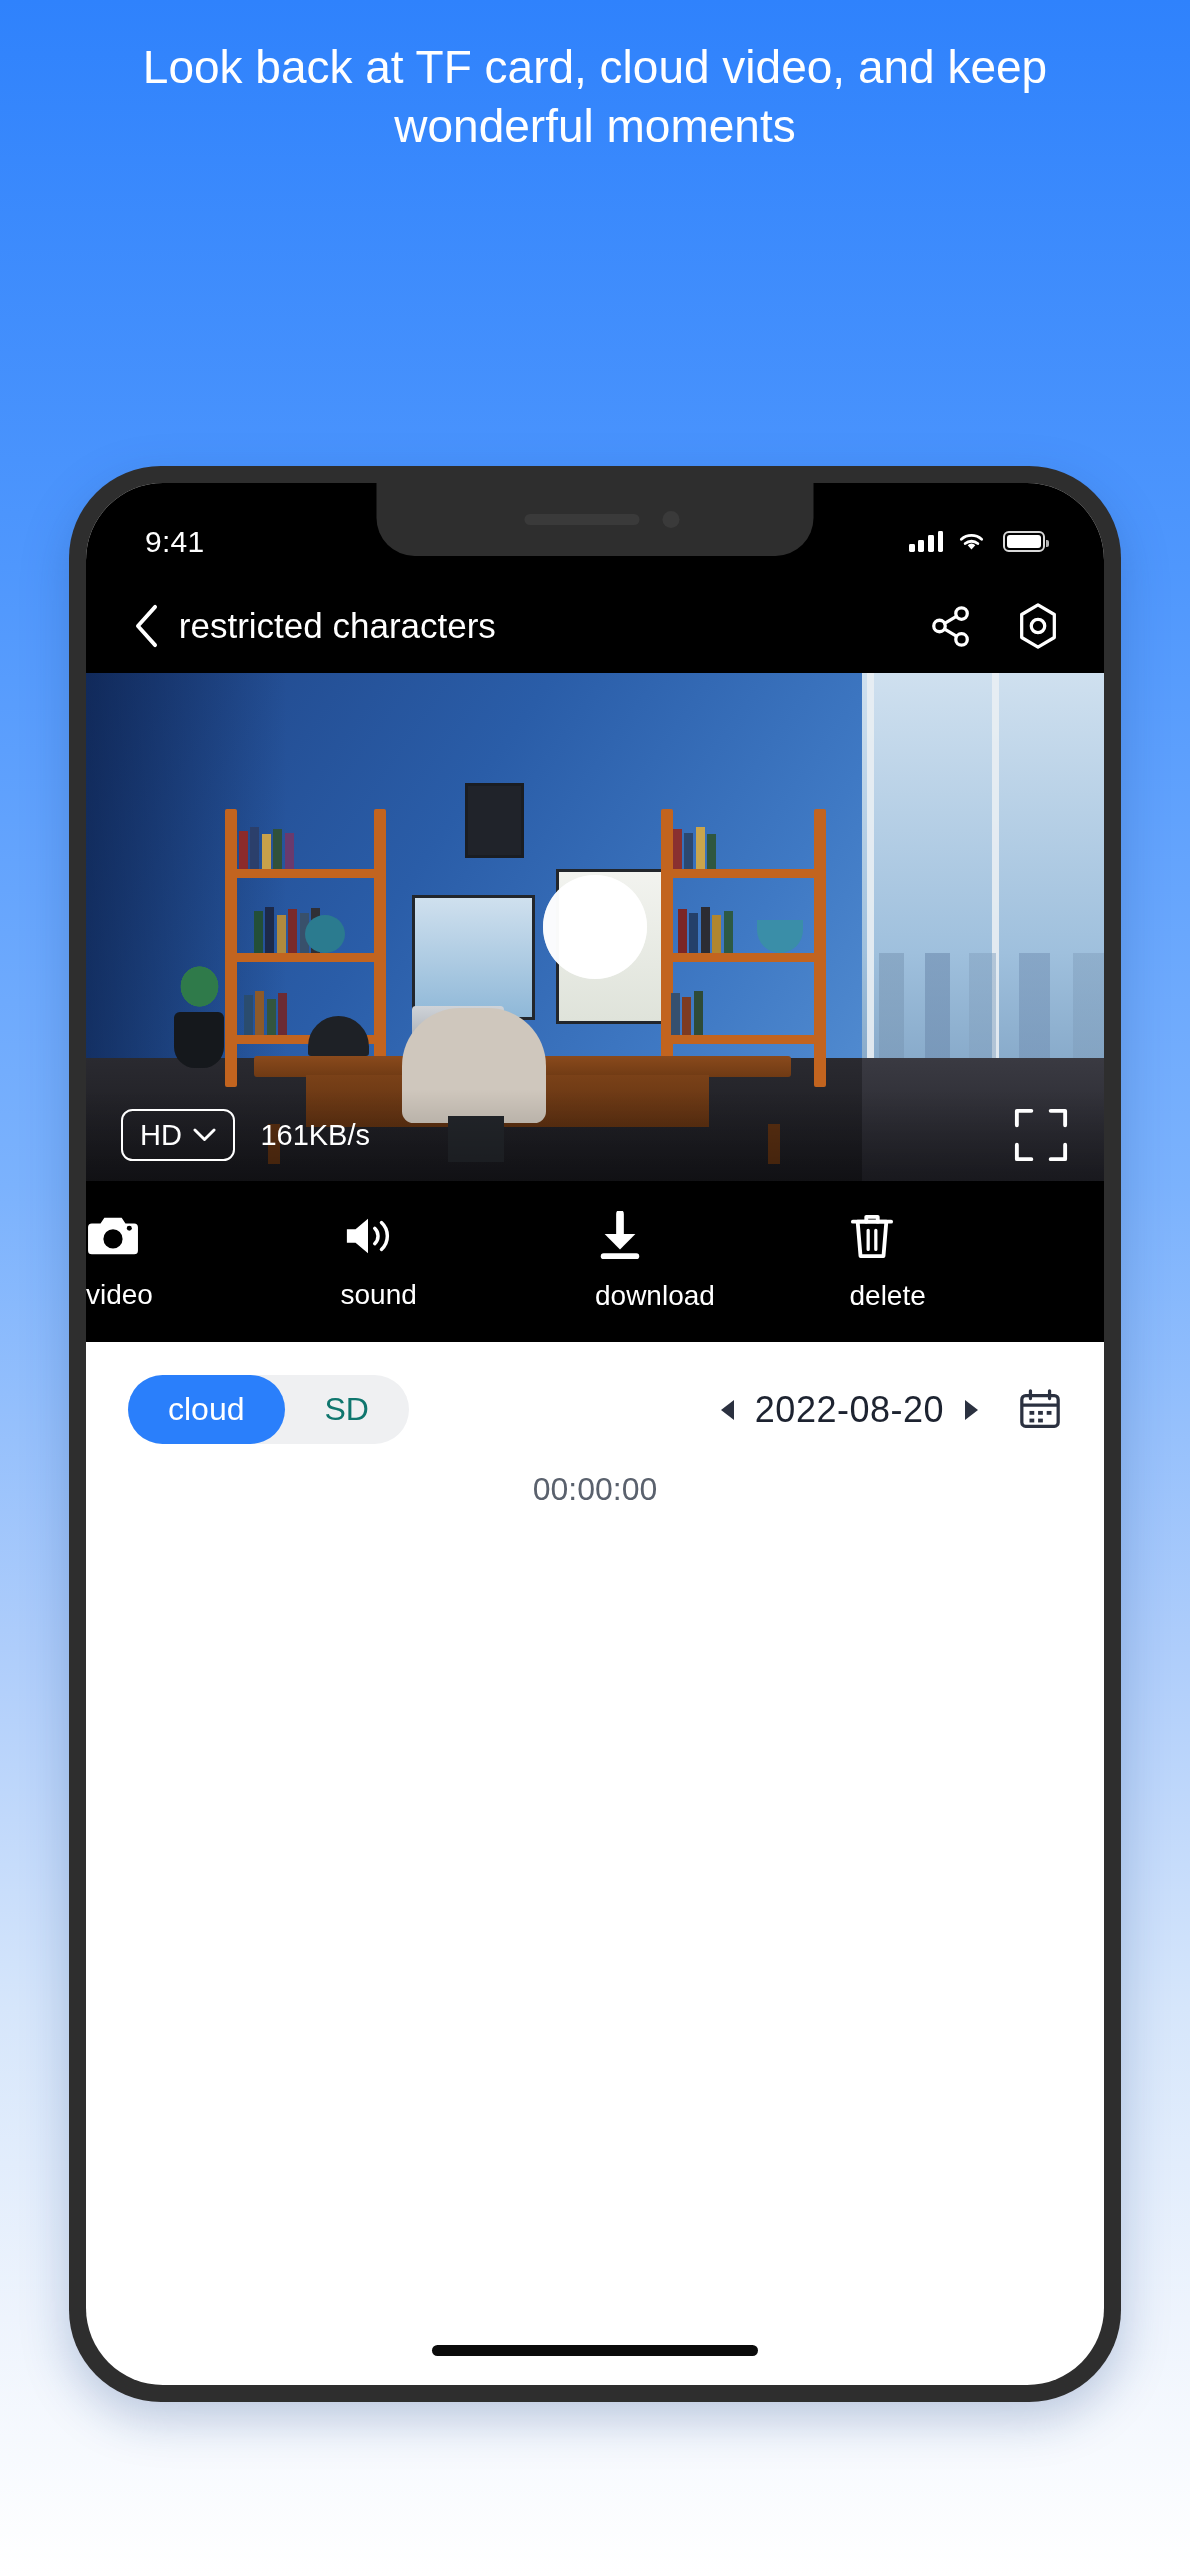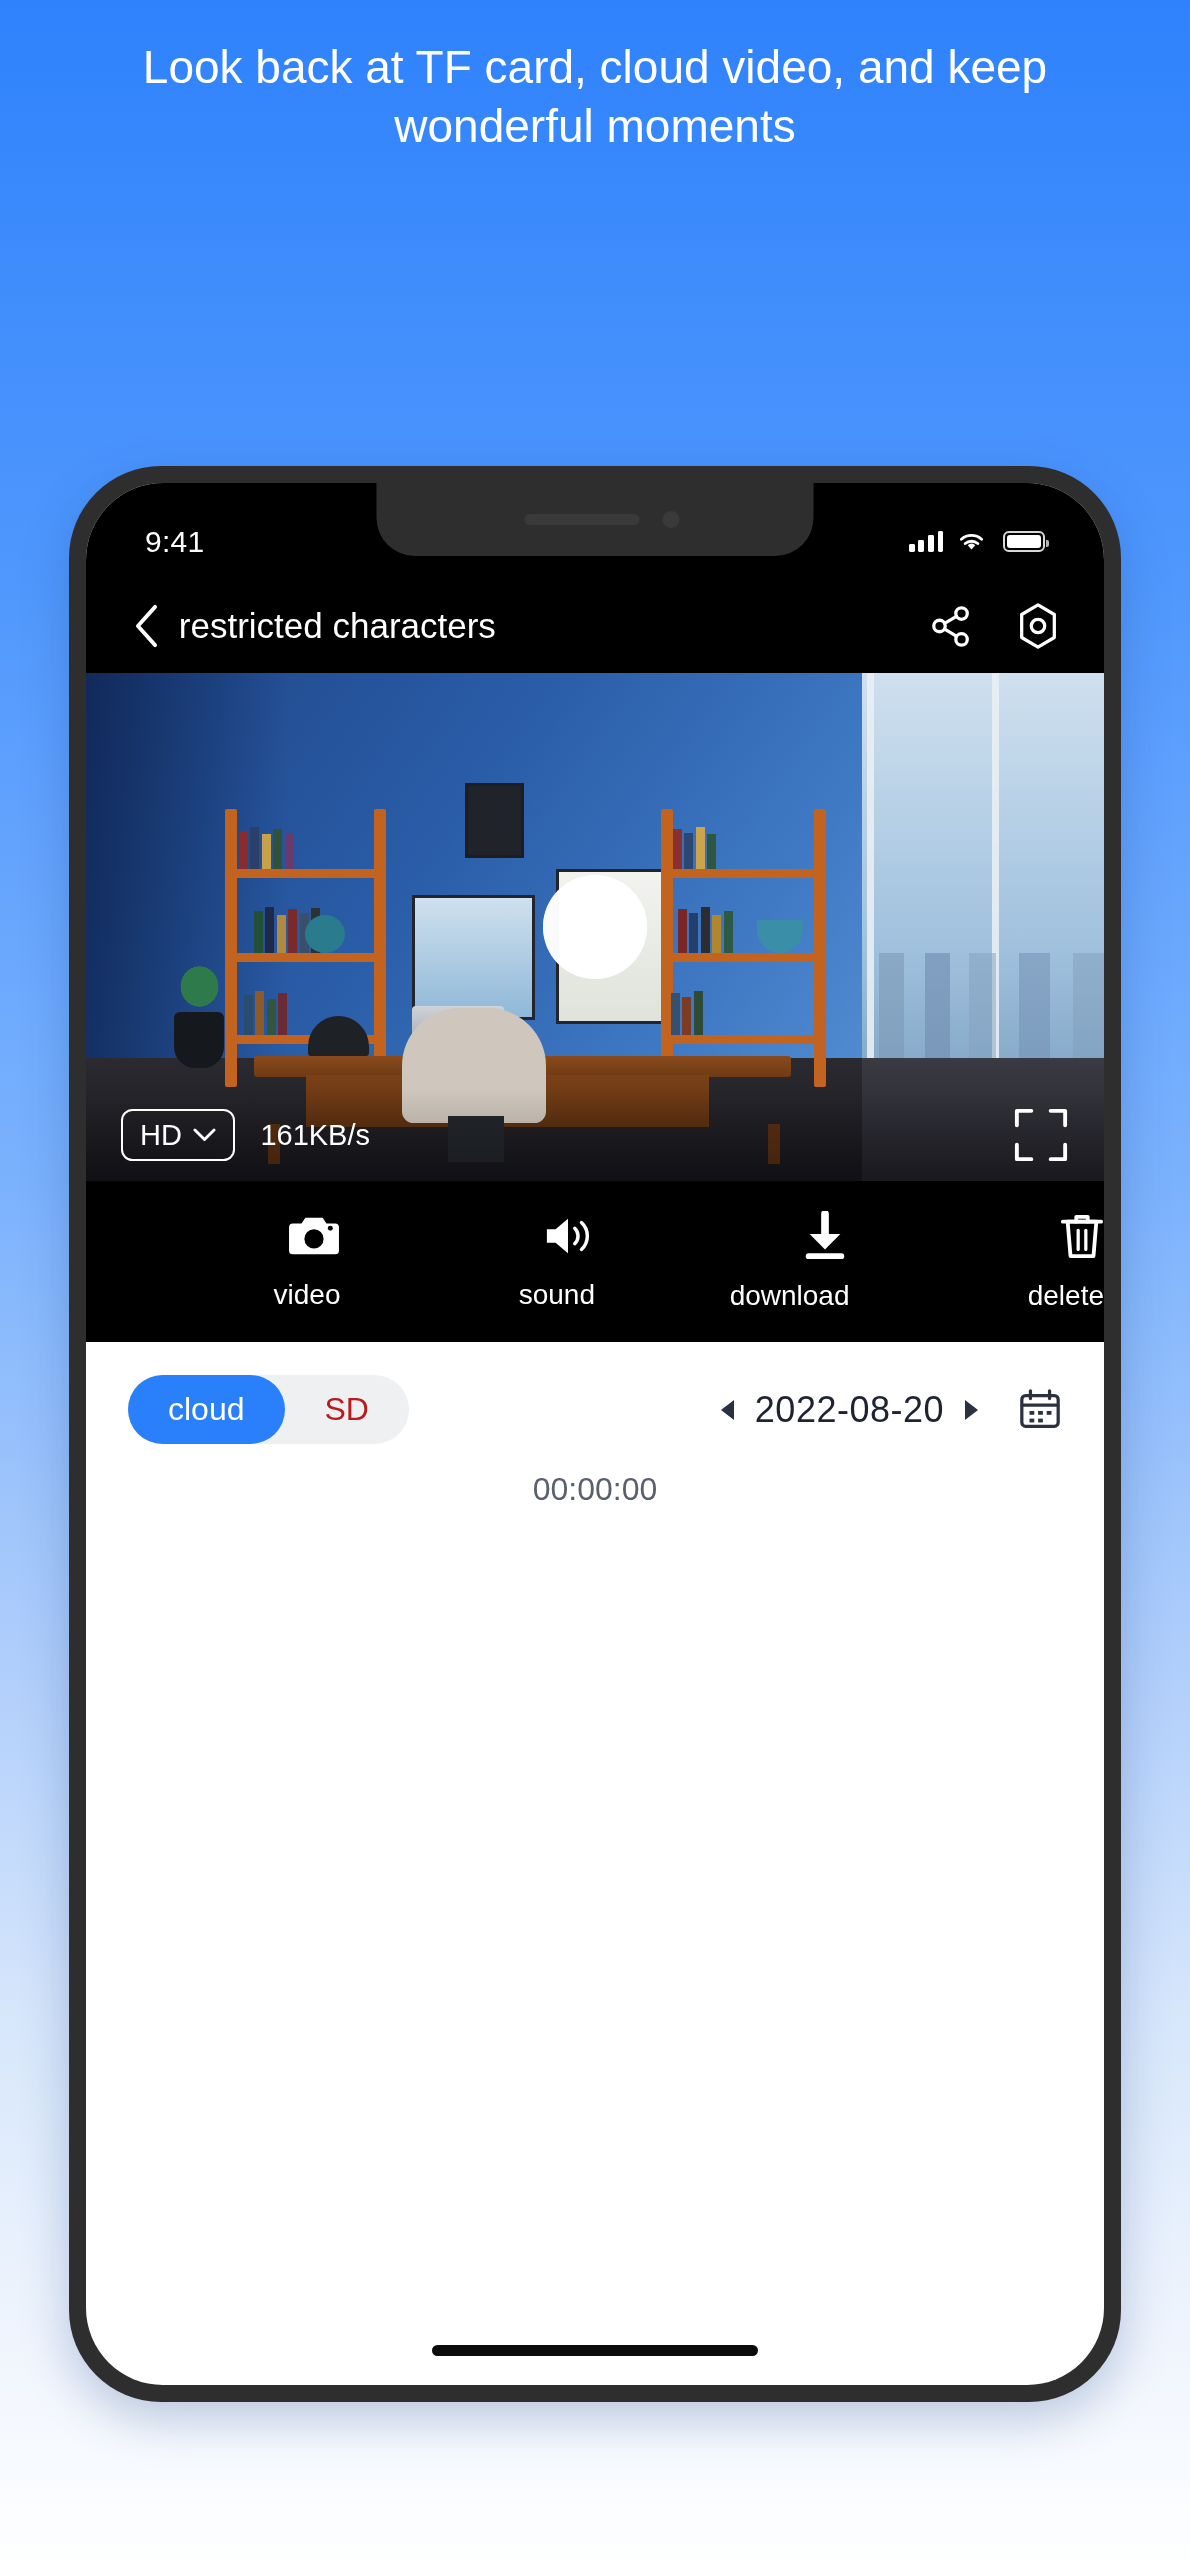--- a/index.html
+++ b/index.html
@@ -194,37 +194,37 @@
     padding:7.7px 17px; color:#fff; font-size:29px; font-weight:500;
   }
   .rate { color:#fff; font-size:29px; margin-left:25px; }
   .fullscreen { margin-left:auto; width:56px; height:56px; position:relative; }
 
   
   .toolbar {
     background:#000; height:161px;
     display:flex; align-items:center;
   }
-  .tool { flex:1; display:flex; flex-direction:column; align-items:flex-end; gap:19px; }
+  .tool { flex:1; display:flex; flex-direction:column; align-items:flex-start; gap:19px; }
   .tool-label { color:#fff; font-size:28px; }
 
   
   .panel { background:#fff; }
   .panel-row {
     display:flex; align-items:center; justify-content:space-between;
     padding:33px 42px 0 42px;
   }
   .seg {
     display:flex; background:#eff0f2; border-radius:42px; padding:0; height:69px;
     align-items:center; min-width:247px;
   }
   .seg-item {
     height:69px; padding:0 40px; border-radius:42px;
     display:flex; align-items:center; justify-content:center;
-    font-size:32px; color:#b91c1c;
+    font-size:32px; color:#0f766e;
   }
   .seg-item.active { background:#2a7ffb; color:#fff; font-weight:500; }
   .dateNav { display:flex; align-items:center; gap:21px; }
   .date-txt { font-size:36px; color:#1d2330; letter-spacing:0.5px; }
   .tri { width:0;height:0;border-style:solid; }
   .tri-l { border-width:10.5px 13.4px 10.5px 0; border-color:transparent #2b3140 transparent transparent;}
   .tri-r { border-width:10.5px 0 10.5px 13.4px; border-color:transparent transparent transparent #2b3140;}
   .cal { margin-left:19px; }
 
   .time-label-row { height:92px; position:relative; }

